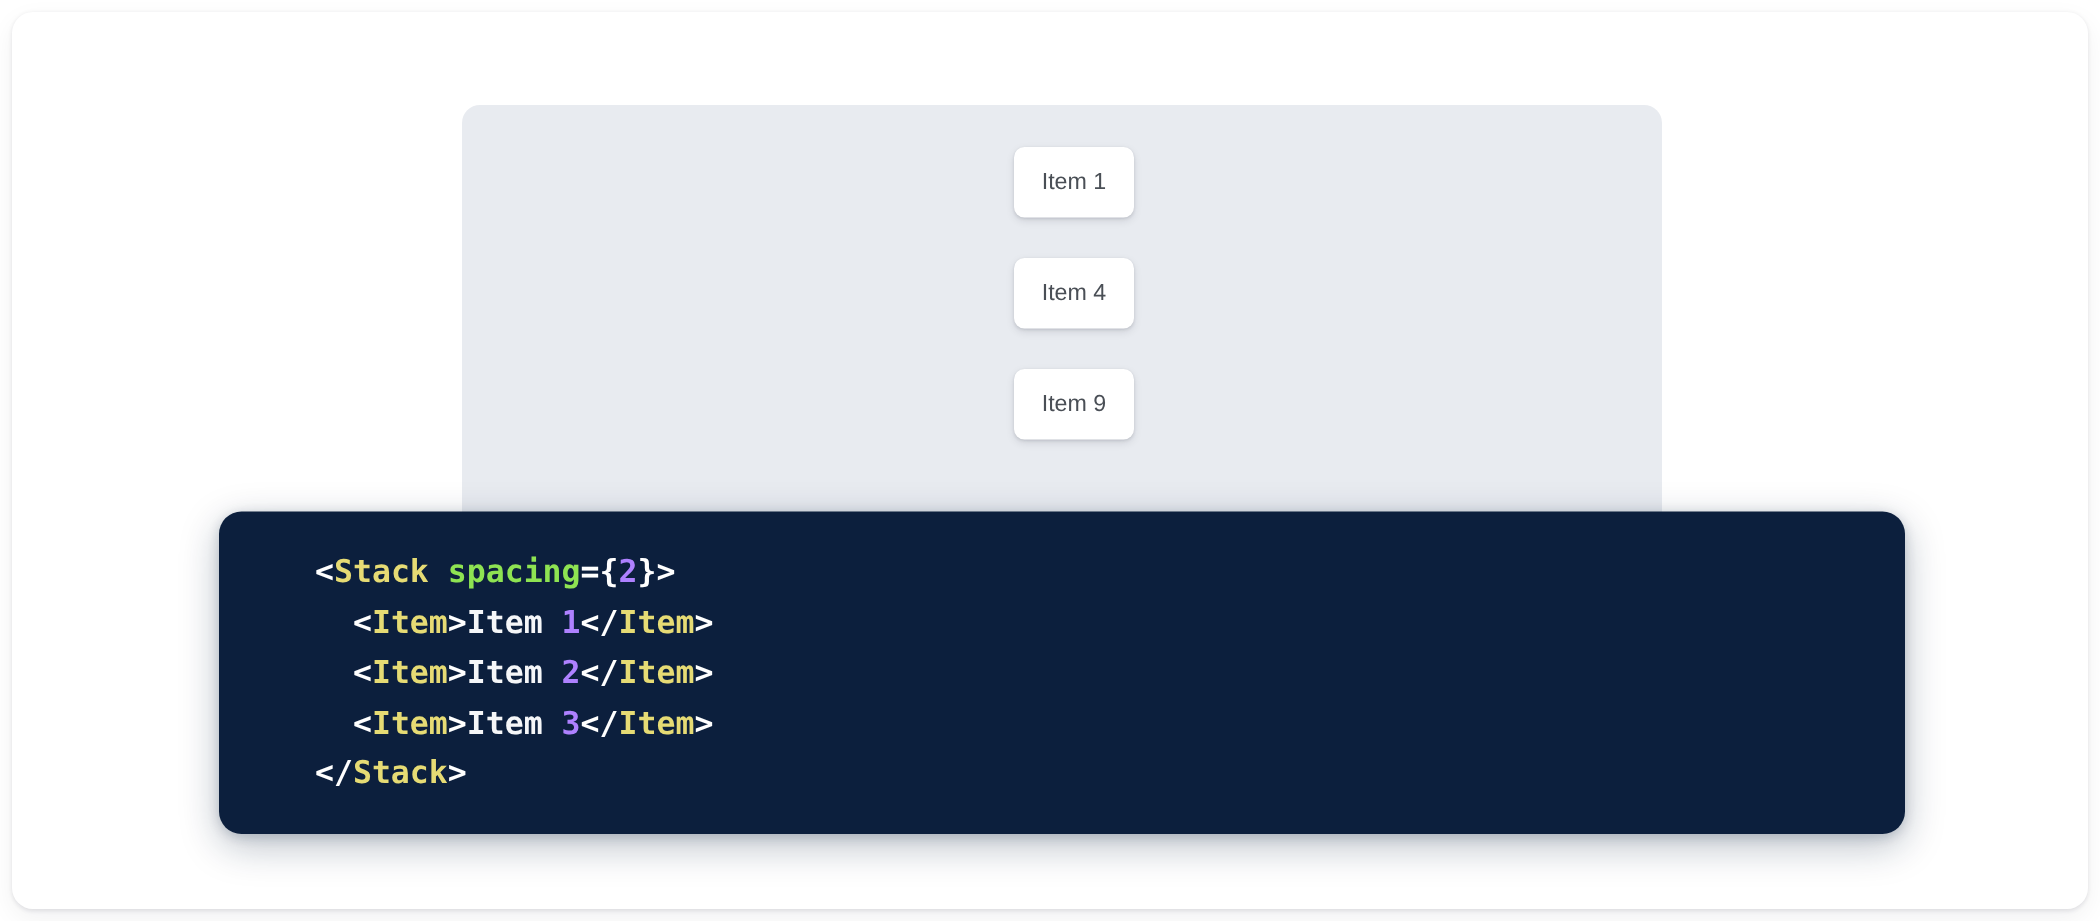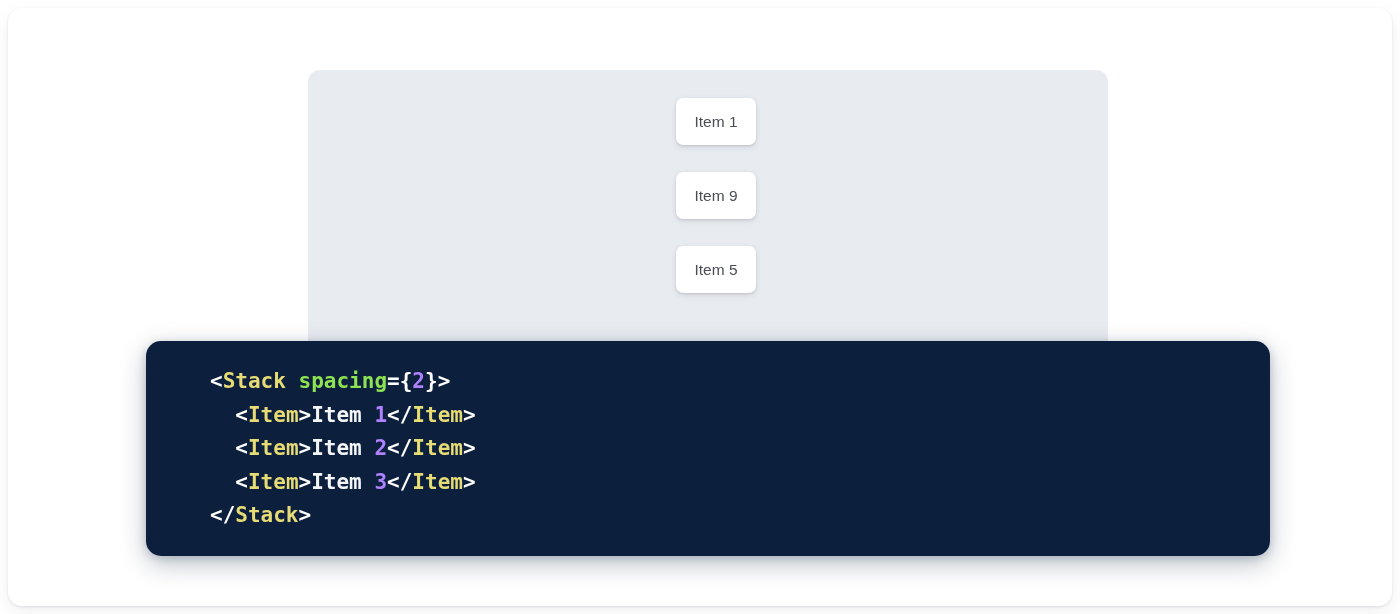--- a/index.html
+++ b/index.html
@@ -102,24 +102,24 @@
 <body>
 
 <div id="page-card">
 
   <div id="preview-panel">
     <div class="stack" id="stack-container">
         <div class="stack-item">
           <span>Item 1</span>
         </div>
         <div class="stack-item">
-          <span>Item 9</span>
+          <span>Item 4</span>
         </div>
         <div class="stack-item">
-          <span>Item 5</span>
+          <span>Item 9</span>
         </div>
       </div>
   </div>
 
   <div id="code-block">
     <div id="code-pre"><div><span class="tok-punct">&lt;</span><span class="tok-tag">Stack</span><span class="tok-punct"> </span><span class="tok-attr">spacing</span><span class="tok-punct">={</span><span class="tok-num">2</span><span class="tok-punct">}&gt;</span></div><div><span class="tok-punct">  </span><span class="tok-punct">&lt;</span><span class="tok-tag">Item</span><span class="tok-punct">&gt;</span><span class="tok-text">Item </span><span class="tok-num">1</span><span class="tok-punct">&lt;/</span><span class="tok-tag">Item</span><span class="tok-punct">&gt;</span></div><div><span class="tok-punct">  </span><span class="tok-punct">&lt;</span><span class="tok-tag">Item</span><span class="tok-punct">&gt;</span><span class="tok-text">Item </span><span class="tok-num">2</span><span class="tok-punct">&lt;/</span><span class="tok-tag">Item</span><span class="tok-punct">&gt;</span></div><div><span class="tok-punct">  </span><span class="tok-punct">&lt;</span><span class="tok-tag">Item</span><span class="tok-punct">&gt;</span><span class="tok-text">Item </span><span class="tok-num">3</span><span class="tok-punct">&lt;/</span><span class="tok-tag">Item</span><span class="tok-punct">&gt;</span></div><div><span class="tok-punct">&lt;/</span><span class="tok-tag">Stack</span><span class="tok-punct">&gt;</span></div></div>
   </div>
 
 </div>
 

